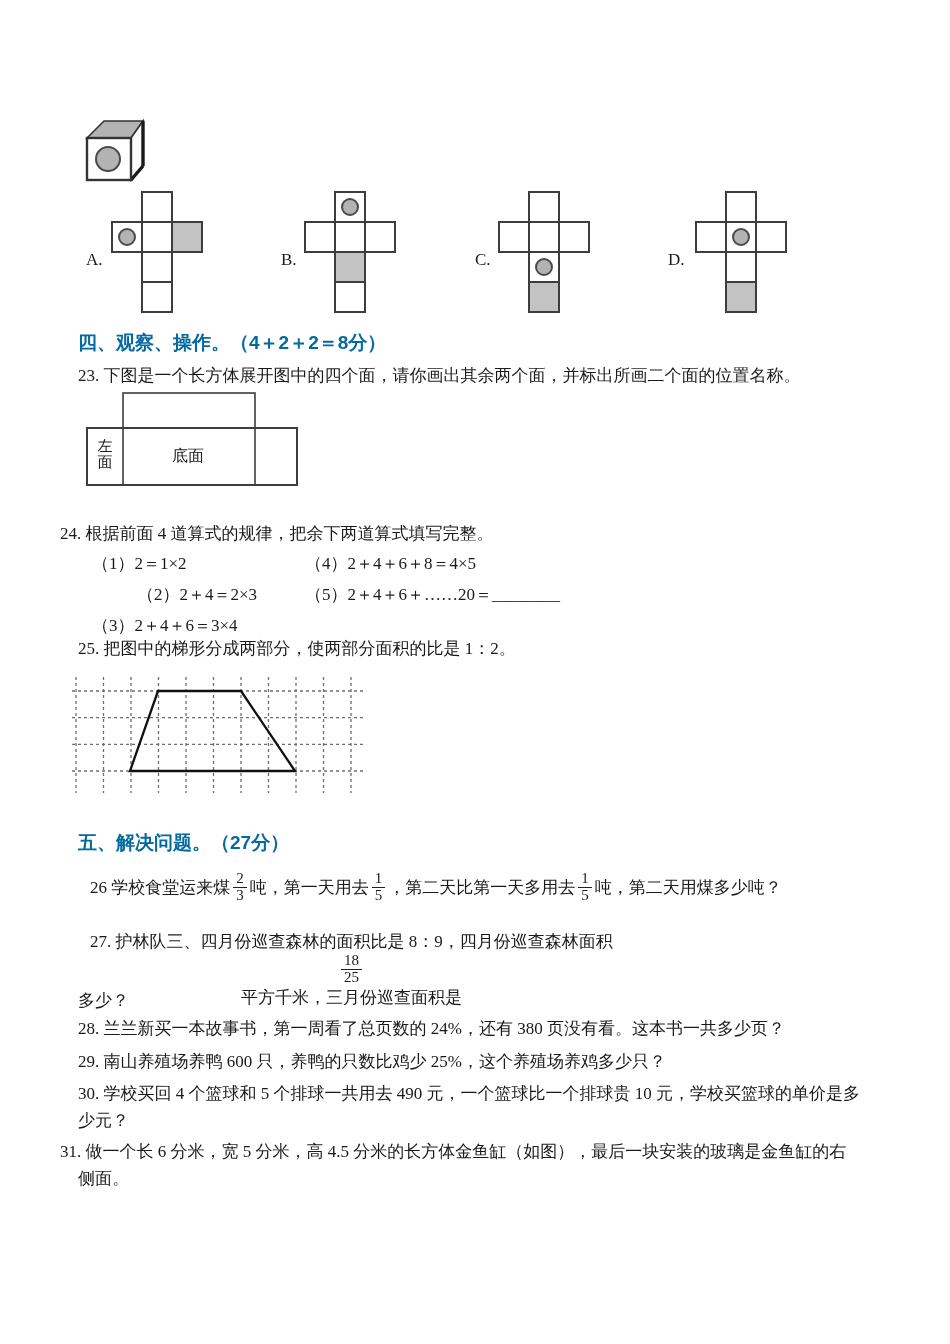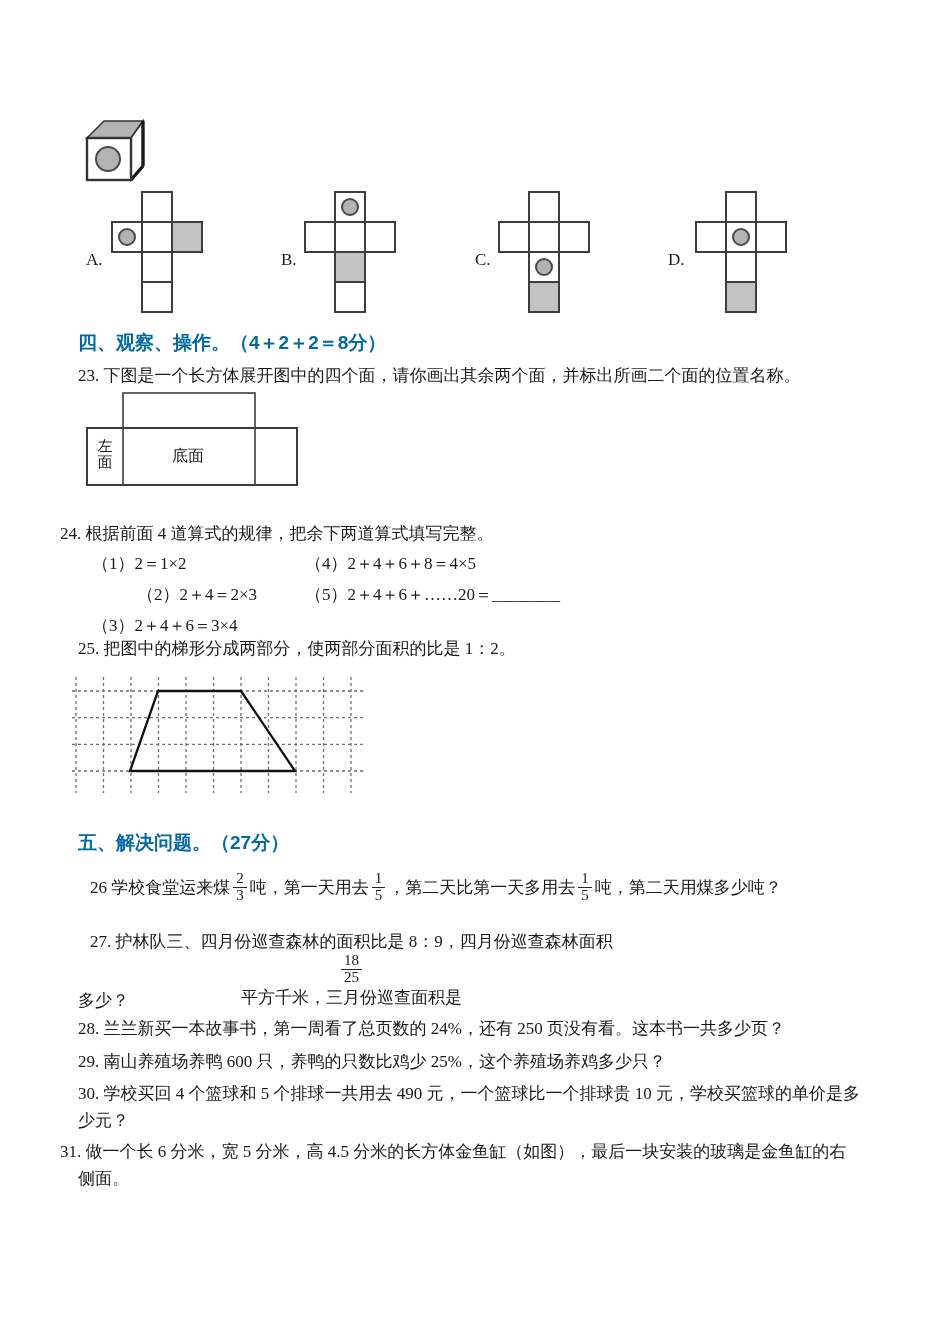--- a/index.html
+++ b/index.html
@@ -147,20 +147,20 @@
   <div class="fracline" style="left:78px; top:930px; height:46px;flex-direction:column;">
       <span>27. 护林队三、四月份巡查森林的面积比是 8：9，四月份巡查森林面积</span>
       <span class="frac">
         <span class="num">18</span>
         <span class="den">25</span>
       </span>
       <span>平方千米，三月份巡查面积是</span>
     </div>
   <div class="line" style="left:78px; top:990px;">多少？</div>
 
-  <div class="line" style="left:78px; top:1018px;">28. 兰兰新买一本故事书，第一周看了总页数的 24%，还有 250 页没有看。这本书一共多少页？</div>
+  <div class="line" style="left:78px; top:1018px;">28. 兰兰新买一本故事书，第一周看了总页数的 24%，还有 380 页没有看。这本书一共多少页？</div>
   <div class="line" style="left:78px; top:1051px;">29. 南山养殖场养鸭 600 只，养鸭的只数比鸡少 25%，这个养殖场养鸡多少只？</div>
   <div class="line" style="left:78px; top:1083px;">30. 学校买回 4 个篮球和 5 个排球一共用去 490 元，一个篮球比一个排球贵 10 元，学校买篮球的单价是多</div>
   <div class="line" style="left:78px; top:1110px;">少元？</div>
   <div class="line" style="left:60px; top:1141px;">31. 做一个长 6 分米，宽 5 分米，高 4.5 分米的长方体金鱼缸（如图），最后一块安装的玻璃是金鱼缸的右</div>
   <div class="line" style="left:78px; top:1168px;">侧面。</div>
 
 </div>
 
 </body></html>

